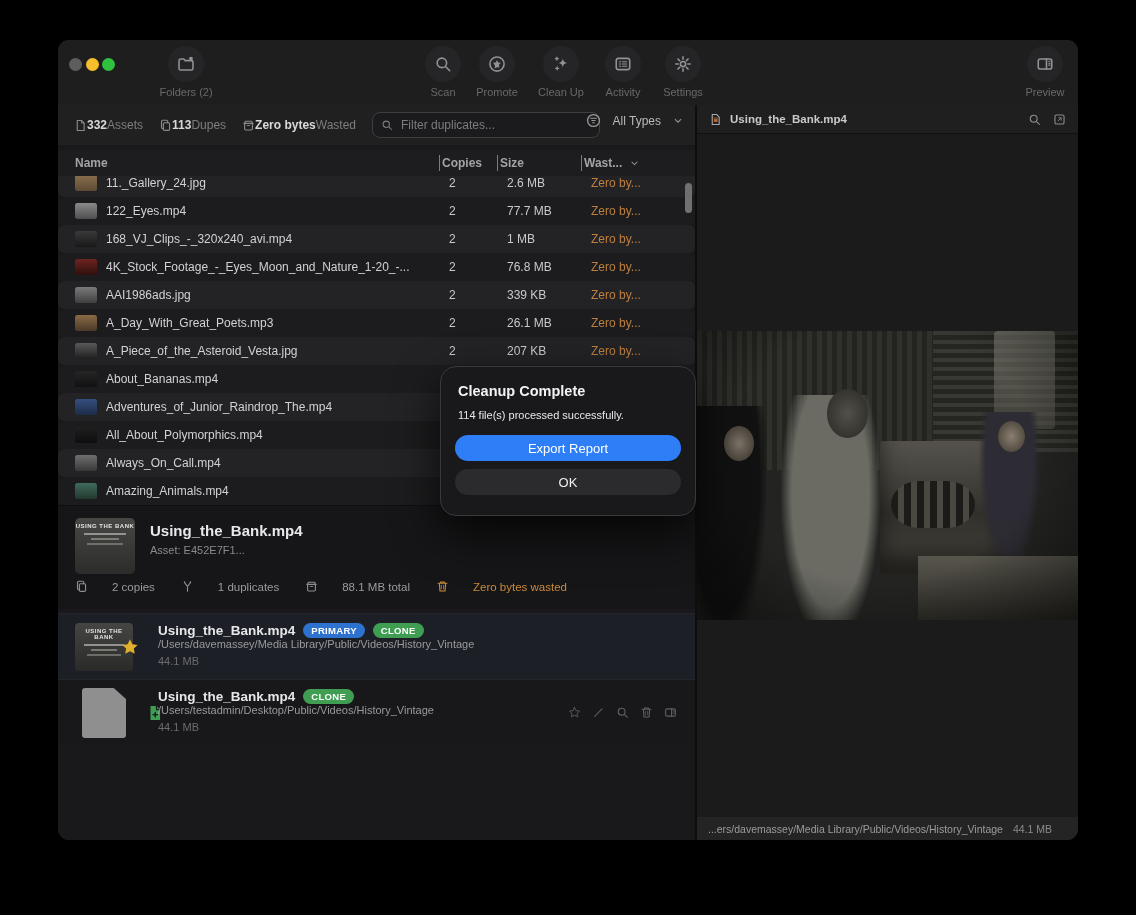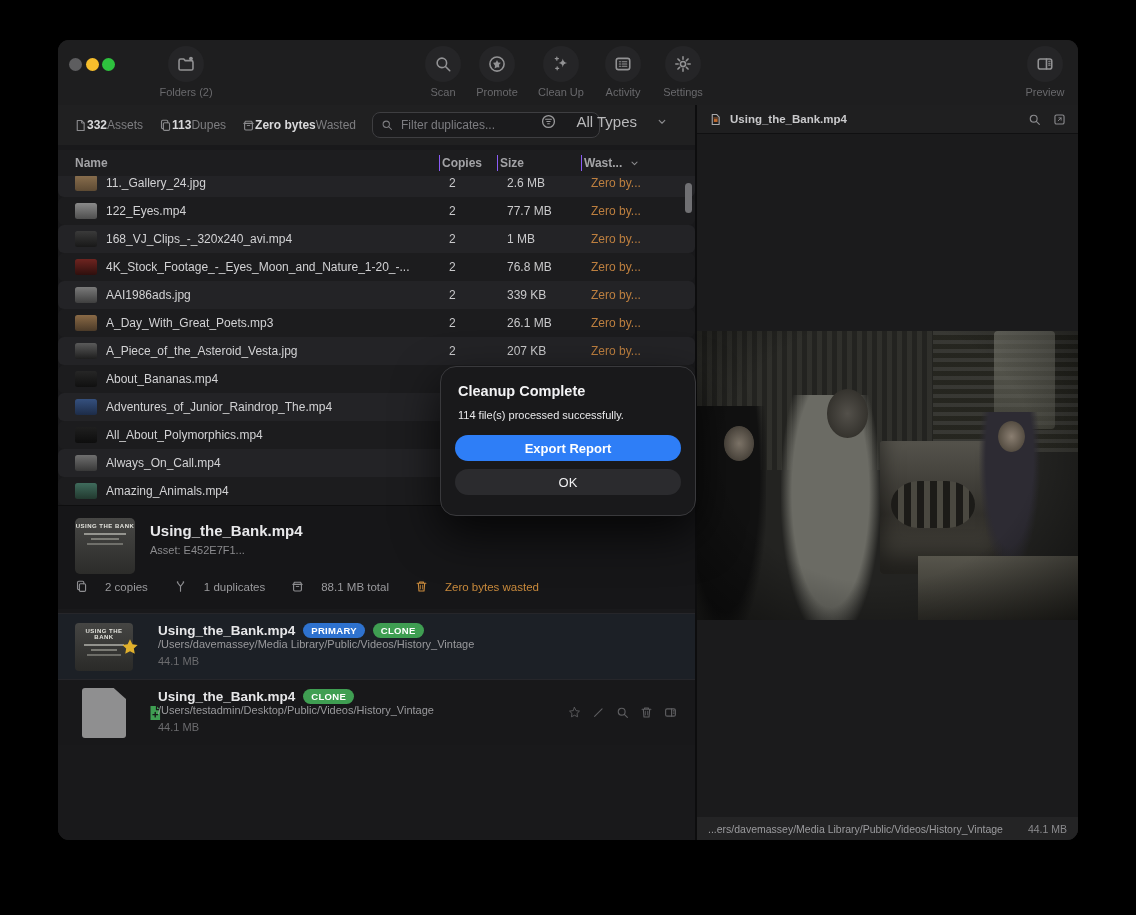--- a/index.html
+++ b/index.html
@@ -22,21 +22,21 @@
   .statsbar{position:absolute;left:0;top:65px;width:639px;height:40px;background:#202021;
     border-bottom:1px solid #141415;display:flex;align-items:center;}
   .stat{display:flex;align-items:center;margin-left:16px;color:#7e7e81;font-size:12px;white-space:nowrap;}
   .stat svg{width:13px;height:13px;color:#8a8a8d;}
   .stat b{color:#d9d9db;font-weight:700;}
   .searchbox{position:absolute;left:314px;top:7px;width:210px;height:24px;border:1px solid #3e3e41;
     border-radius:8px;background:#1b1b1d;display:flex;align-items:center;padding:0 8px;gap:6px;color:#7c7c80;}
   .searchbox svg{width:12px;height:12px;flex:0 0 auto;}
   .searchbox input{background:transparent;border:none;outline:none;color:#c9c9cb;font-size:12px;width:100%;}
   .searchbox input::placeholder{color:#7c7c80;}
-  .filterctl{position:absolute;right:30px;top:8px;display:flex;align-items:center;gap:20px;color:#b9b9bb;font-size:15px;}
+  .filterctl{position:absolute;right:14px;top:8px;display:flex;align-items:center;gap:12px;color:#b9b9bb;font-size:12px;}
   .filterctl svg{width:15px;height:15px;color:#9a9a9c;}
   .filterctl .chev svg{width:10px;height:10px;color:#8b8b8e;}
   
   .leftpane{position:absolute;left:0;top:105px;width:637px;height:695px;background:#19191b;}
   .paneDivider{position:absolute;left:637px;top:65px;width:2px;height:735px;background:#0d0d0e;}
   .thead{position:absolute;left:0;top:5px;width:100%;height:26px;display:flex;align-items:center;
     color:#a3a3a6;font-size:12px;font-weight:700;background:#1d1d1f;border-bottom:1px solid #2a2a2c;}
   .thead .col-name{width:381px;padding-left:17px;box-sizing:border-box;}
   .thead .col{box-sizing:border-box;padding-left:2px;border-left:1px solid #8b5cf6;height:16px;line-height:16px;}
   .thead .col-copies{width:58px;}
@@ -59,21 +59,21 @@
   .detail .dthumb{position:absolute;left:17px;top:12px;width:60px;height:56px;border-radius:5px;
     background:linear-gradient(180deg,#474745,#2c2c2a);overflow:hidden;color:#cfcfcb;}
   .titleCard{padding-top:5px;text-align:center;}
   .titleCard .tc1{font-size:6px;font-weight:700;letter-spacing:.5px;color:#e4e4de;}
   .titleCard .tc2{margin:4px auto 0;width:70%;height:2px;background:#b9b9b2;opacity:.7;}
   .titleCard .tc3{margin:3px auto 0;width:46%;height:2px;background:#a6a69e;opacity:.6;}
   .titleCard .tc4{margin:3px auto 0;width:60%;height:2px;background:#a6a69e;opacity:.5;}
   .detail .dname{position:absolute;left:92px;top:16px;font-size:15px;font-weight:700;color:#e8e8ea;}
   .detail .dasset{position:absolute;left:92px;top:38px;font-size:11px;color:#8b8b8e;}
   .dstats{position:absolute;left:17px;top:74px;display:flex;align-items:center;gap:26px;font-size:11.5px;color:#9a9a9d;}
-  .dstat{display:flex;align-items:center;gap:17px;}
+  .dstat{display:flex;align-items:center;gap:24px;}
   .dstat svg{width:13px;height:13px;color:#8e8e91;}
   .dstat.orange{color:#c98a3c;}
   .dstat.orange svg{color:#c98a3c;}
   
   .copiesList{position:absolute;left:0;top:468px;width:100%;}
   .crow{position:relative;height:65px;border-top:1px solid #26262a;}
   .crow.primary{background:#1c2026;}
   .crow.normal{background:#18181a;}
   .crow .cthumb{position:absolute;left:17px;top:9px;width:58px;height:48px;border-radius:4px;overflow:hidden;}
   .crow .cthumb.card{background:linear-gradient(180deg,#454543,#2a2a28);}
@@ -112,31 +112,31 @@
   .photo .machine{left:48%;top:38%;width:32%;height:46%;background:linear-gradient(180deg,#55534c,#33312c 55%,#44423b);
     border-radius:3px;box-shadow:inset 0 -18px 22px rgba(0,0,0,.55);}
   .photo .machine-drums{left:51%;top:52%;width:22%;height:16%;
     background:repeating-linear-gradient(90deg,#1c1b18 0 7px,#4a4840 7px 13px);border-radius:40%/60%;}
   .photo .pright{left:74%;top:28%;width:16%;height:55%;background:radial-gradient(ellipse at 50% 30%,#2d2b33 55%,transparent 72%);}
   .photo .pright-face{left:79%;top:31%;width:7%;height:11%;background:radial-gradient(#8a7e71,#564e43 68%,transparent 75%);border-radius:50%;}
   .photo .desk{left:58%;top:78%;width:42%;height:24%;background:linear-gradient(180deg,#57554c,#2a2924);}
   .photo .vignette{left:0;top:0;width:100%;height:100%;
     background:radial-gradient(ellipse at 48% 42%,transparent 55%,rgba(0,0,0,.55) 100%);}
   .rfooter{position:absolute;left:0;bottom:0;width:100%;height:23px;background:#242425;
-    display:flex;align-items:center;justify-content:space-between;padding:0 11px;box-sizing:border-box;
+    display:flex;align-items:center;justify-content:flex-start;padding:0 11px;box-sizing:border-box;
     font-size:10.5px;color:#9b9b9e;}
   .rfooter .fsize{color:#8b8b8e;margin-left:10px;white-space:nowrap;}
   .rfooter .fpath{white-space:nowrap;overflow:hidden;}
   
   .dialog{position:absolute;left:382px;top:326px;width:256px;height:150px;background:#19191b;
     border:1px solid #39393c;border-radius:16px;z-index:60;box-shadow:0 18px 45px rgba(0,0,0,.75);
     box-sizing:border-box;padding:16px 14px 13px;}
   .dialog .dtitle{font-size:14.5px;font-weight:700;color:#f2f2f4;margin-left:3px;}
   .dialog .dmsg{font-size:11px;color:#e8e8ea;margin:10px 0 14px 3px;}
-  .dbtn{width:100%;height:26px;border:none;border-radius:13px;font-size:13px;font-weight:700;
+  .dbtn{width:100%;height:26px;border:none;border-radius:13px;font-size:13px;font-weight:400;
     font-family:inherit;cursor:pointer;display:block;}
   .dbtn.blue{background:var(--accent,#2e7ef7);color:#fff;margin-bottom:8px;}
   .dbtn.gray{background:#2b2b2e;color:#f0f0f2;font-weight:400;}
   svg{display:block;}
 </style>
 </head>
 <body>
 
 <div class="stage">
   <div class="window">

